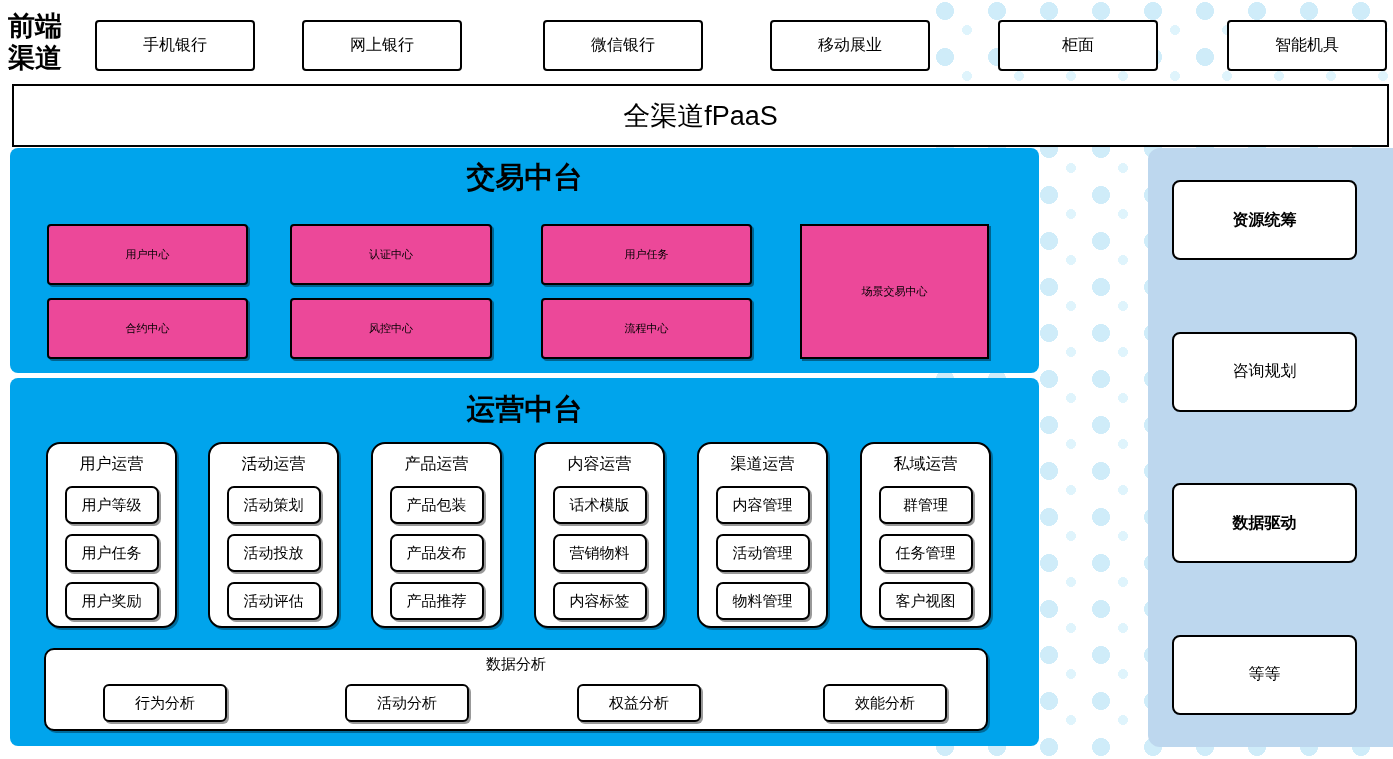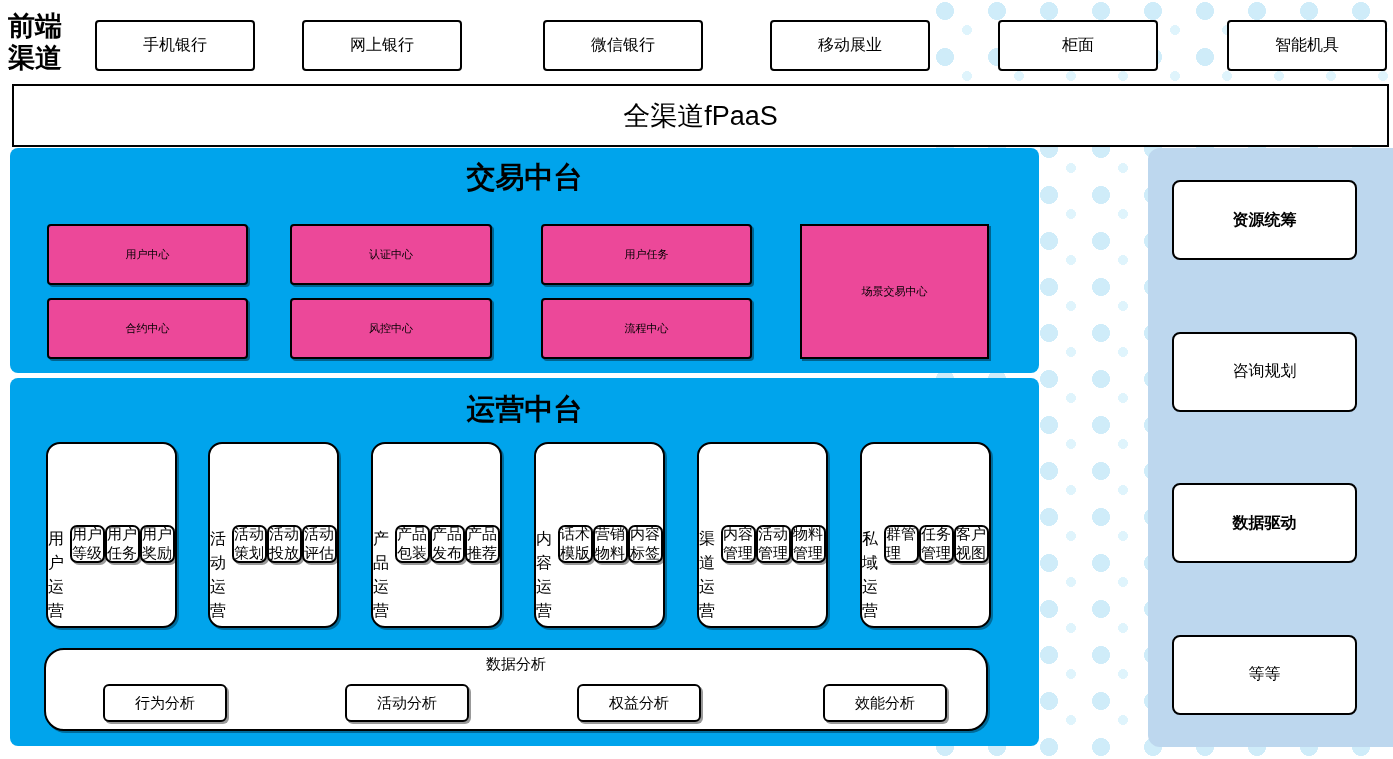--- a/index.html
+++ b/index.html
@@ -58,35 +58,35 @@
     box-shadow:2px 2px 0 rgba(0,0,0,0.4);
     display:flex;align-items:center;justify-content:center;
     font-size:11px;
   }
   .scene{border-radius:0;}
   
   .col{
     position:absolute;top:64px;width:131px;height:186px;
     background:#fff;border:2px solid #000;border-radius:14px;
     box-shadow:2px 2px 0 rgba(0,0,0,0.35);
-    display:flex;flex-direction:row;align-items:center;
+    display:flex;flex-direction:column;align-items:center;
     padding-top:8px;box-sizing:border-box;
   }
   .col-title{font-size:16px;height:24px;line-height:24px;}
   .col-item{
     width:94px;height:38px;margin-top:10px;
     background:#fff;border:2px solid #000;border-radius:7px;
     box-shadow:2px 2px 0 rgba(0,0,0,0.4);
     display:flex;align-items:center;justify-content:center;
     font-size:15px;box-sizing:border-box;
   }
   
   .analysis{
     position:absolute;left:34px;top:270px;width:944px;height:83px;
-    background:#fff;border:2px solid #000;border-radius:20px;
+    background:#fff;border:2px solid #000;border-radius:10px;
     box-shadow:2px 2px 0 rgba(0,0,0,0.35);box-sizing:border-box;
   }
   .analysis-title{
     position:absolute;top:5px;left:0;width:100%;text-align:center;font-size:15px;
   }
   .abox{
     position:absolute;top:34px;width:124px;height:38px;
     background:#fff;border:2px solid #000;border-radius:6px;
     box-shadow:2px 2px 0 rgba(0,0,0,0.4);
     display:flex;align-items:center;justify-content:center;

